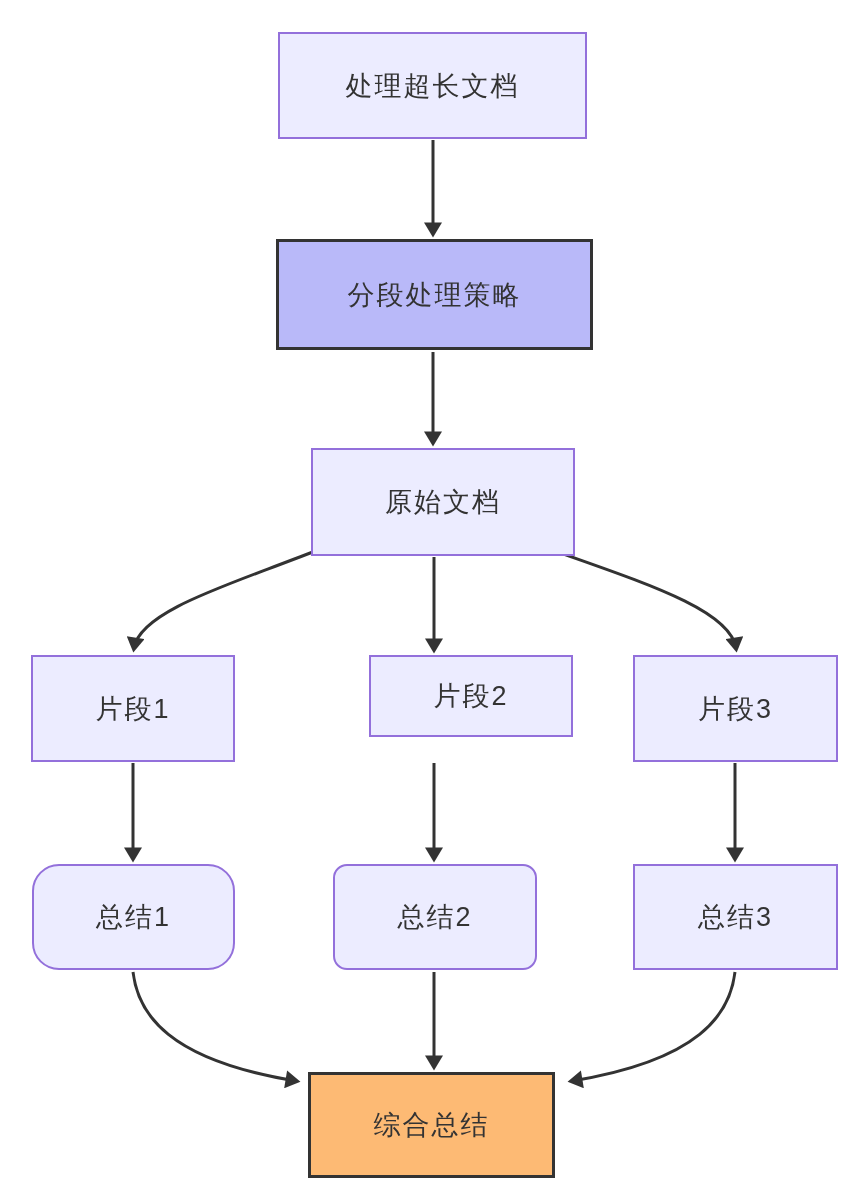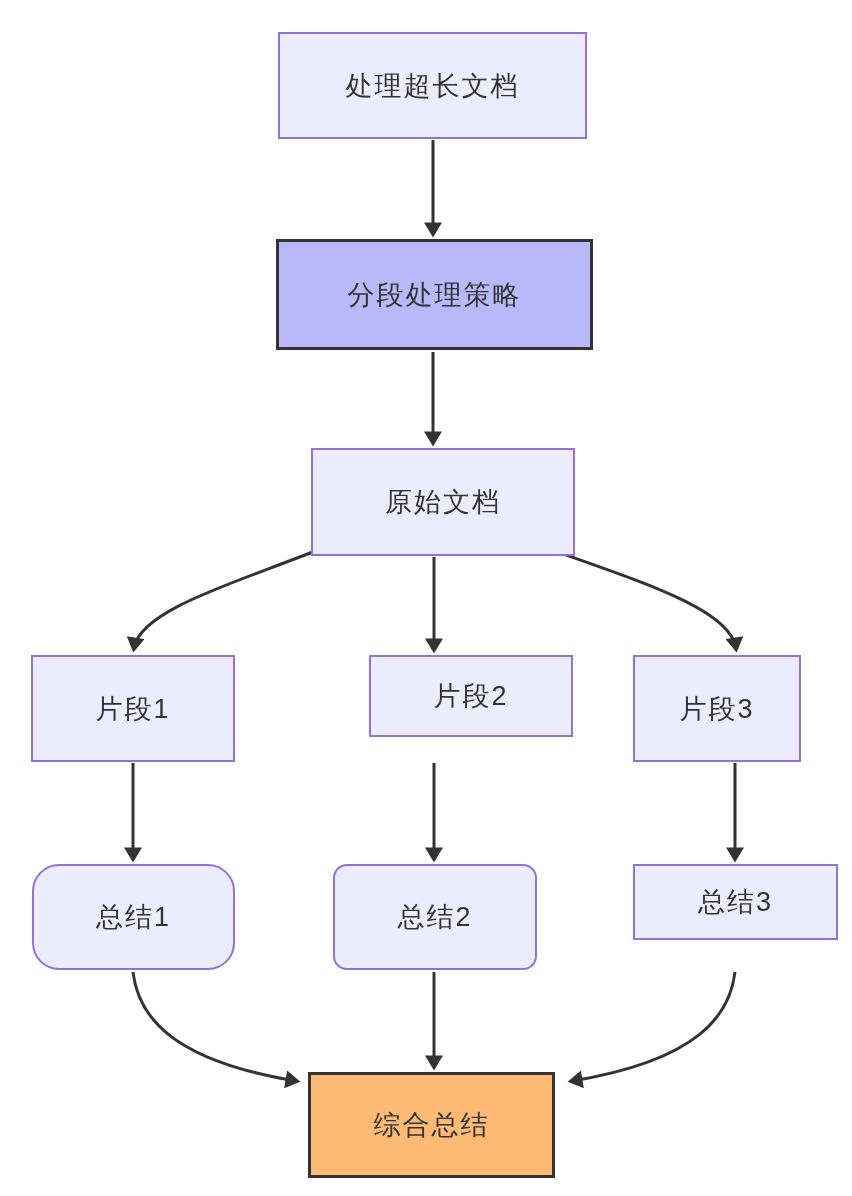--- a/index.html
+++ b/index.html
@@ -48,24 +48,24 @@
   .node--highlight-green {
     background: #fdba74;
     border: 3.5px solid #333333;
   }
   
   .n-a  { left: 278px; top:   32px; width: 309px; height: 107px; }
   .n-b  { left: 276px; top:  239px; width: 317px; height: 111px; }
   .n-c  { left: 311px; top:  448px; width: 264px; height: 108px; }
   .n-d1 { left:  31px; top:  655px; width: 204px; height: 107px; }
   .n-d2 { left: 333px; top:  655px; width: 204px; height: 82px; margin-left: 36px; }
-  .n-d3 { left: 633px; top:  655px; width: 168px; height: 107px; }
+  .n-d3 { left: 633px; top:  655px; width: 205px; height: 107px; }
   .n-e1 { left:  32px; top:  864px; width: 203px; height: 106px; border-radius: 27px; }
   .n-e2 { left: 333px; top:  864px; width: 204px; height: 106px; border-radius: 14px; }
-  .n-e3 { left: 633px; top:  864px; width: 205px; height: 76px; }
+  .n-e3 { left: 633px; top:  864px; width: 205px; height: 106px; }
   .n-f  { left: 308px; top: 1072px; width: 247px; height: 106px; }
 </style>
 </head>
 <body>
 
 <div class="canvas">
 
   <svg class="edges-layer" viewBox="0 0 852 1196" xmlns="http://www.w3.org/2000/svg">
     <defs>
       <marker id="arrow" markerUnits="userSpaceOnUse" markerWidth="16" markerHeight="18" viewBox="0 0 10 12" refX="7" refY="6" orient="auto">

